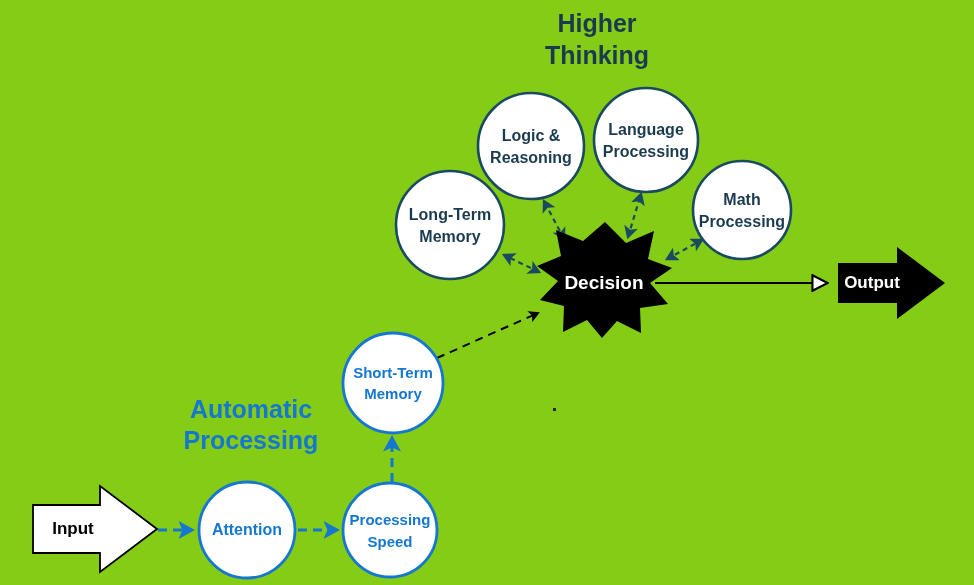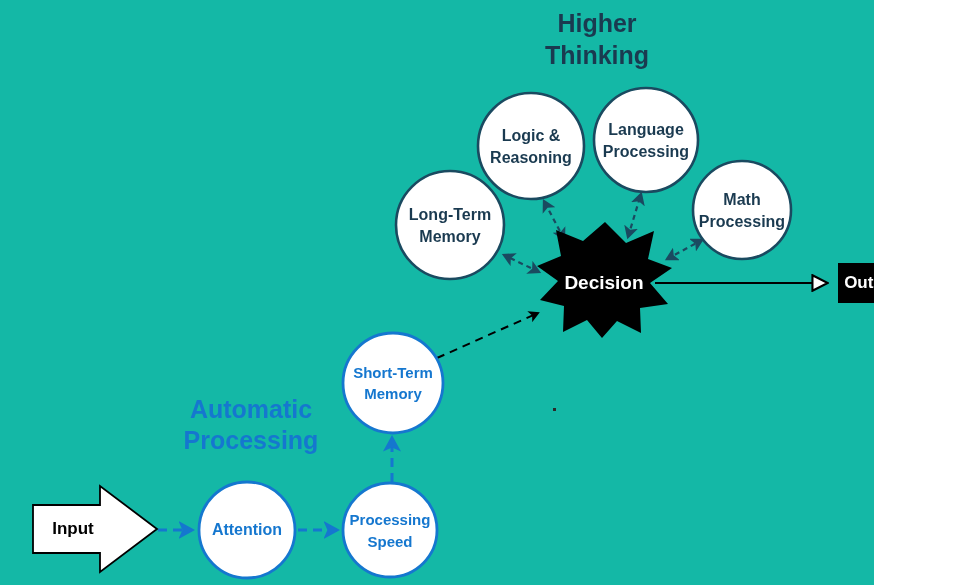--- a/index.html
+++ b/index.html
@@ -5,23 +5,23 @@
   html, body {
     margin: 0;
     padding: 0;
     background: #ffffff;
   }
   body {
     font-family: "Liberation Sans", sans-serif;
   }
   #canvas {
     position: relative;
-    width: 874px;
+    width: 974px;
     height: 585px;
-    background: #14b8a6;
+    background: #84cc16;
     overflow: hidden;
     text-decoration: underline;
   }
   svg.diagram {
     position: absolute;
     left: 0;
     top: 0;
     width: 974px;
     height: 585px;
   }

